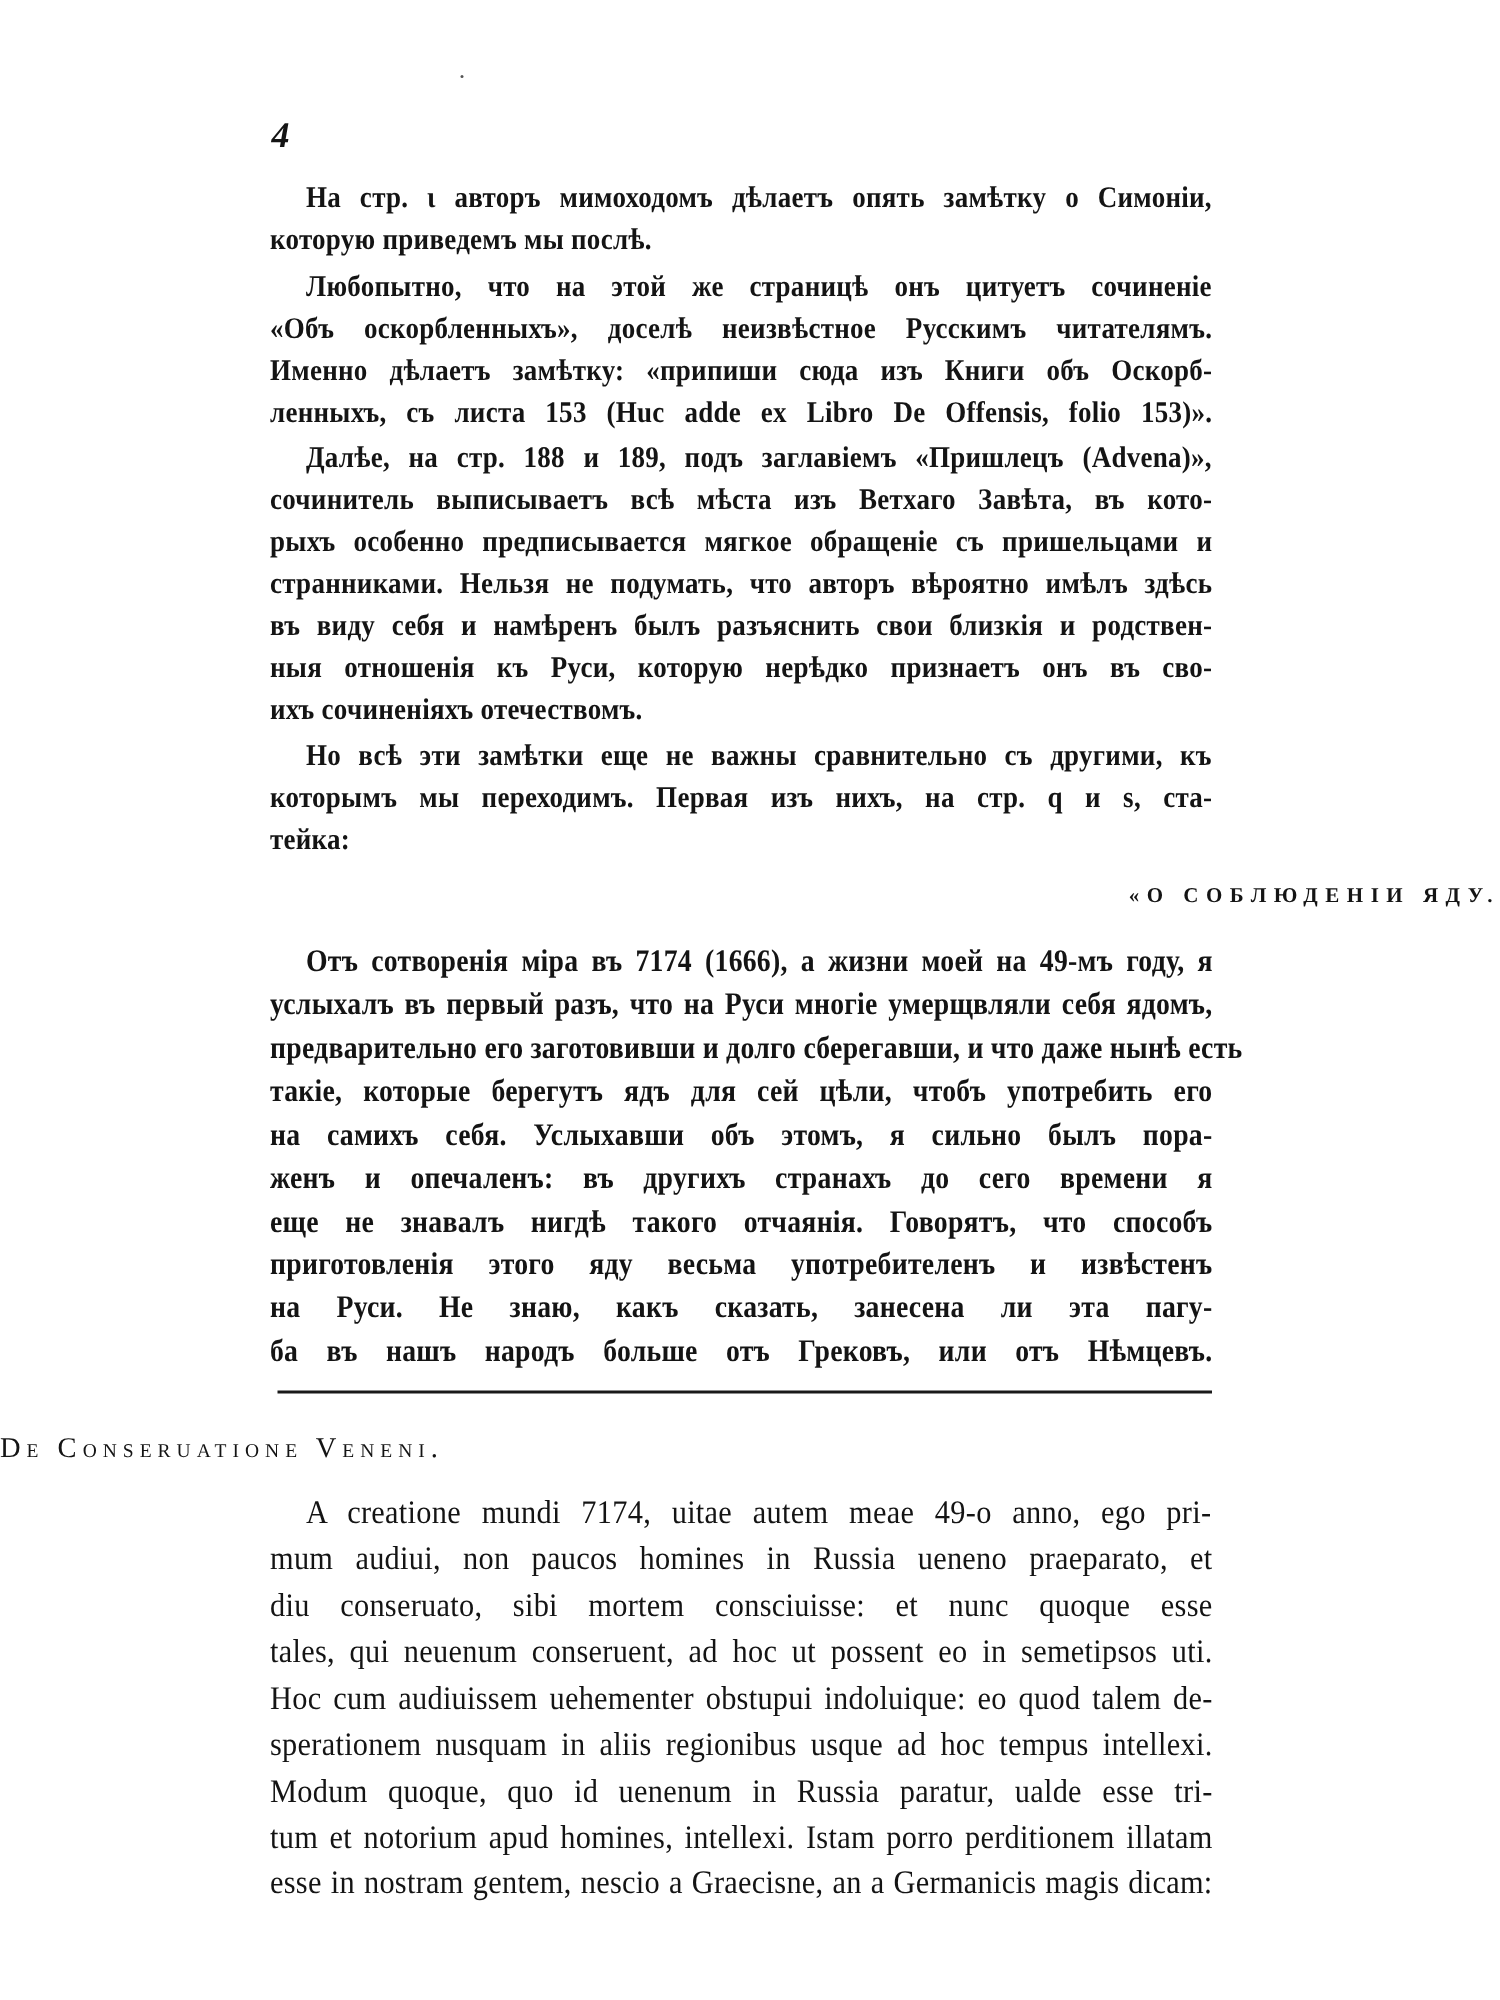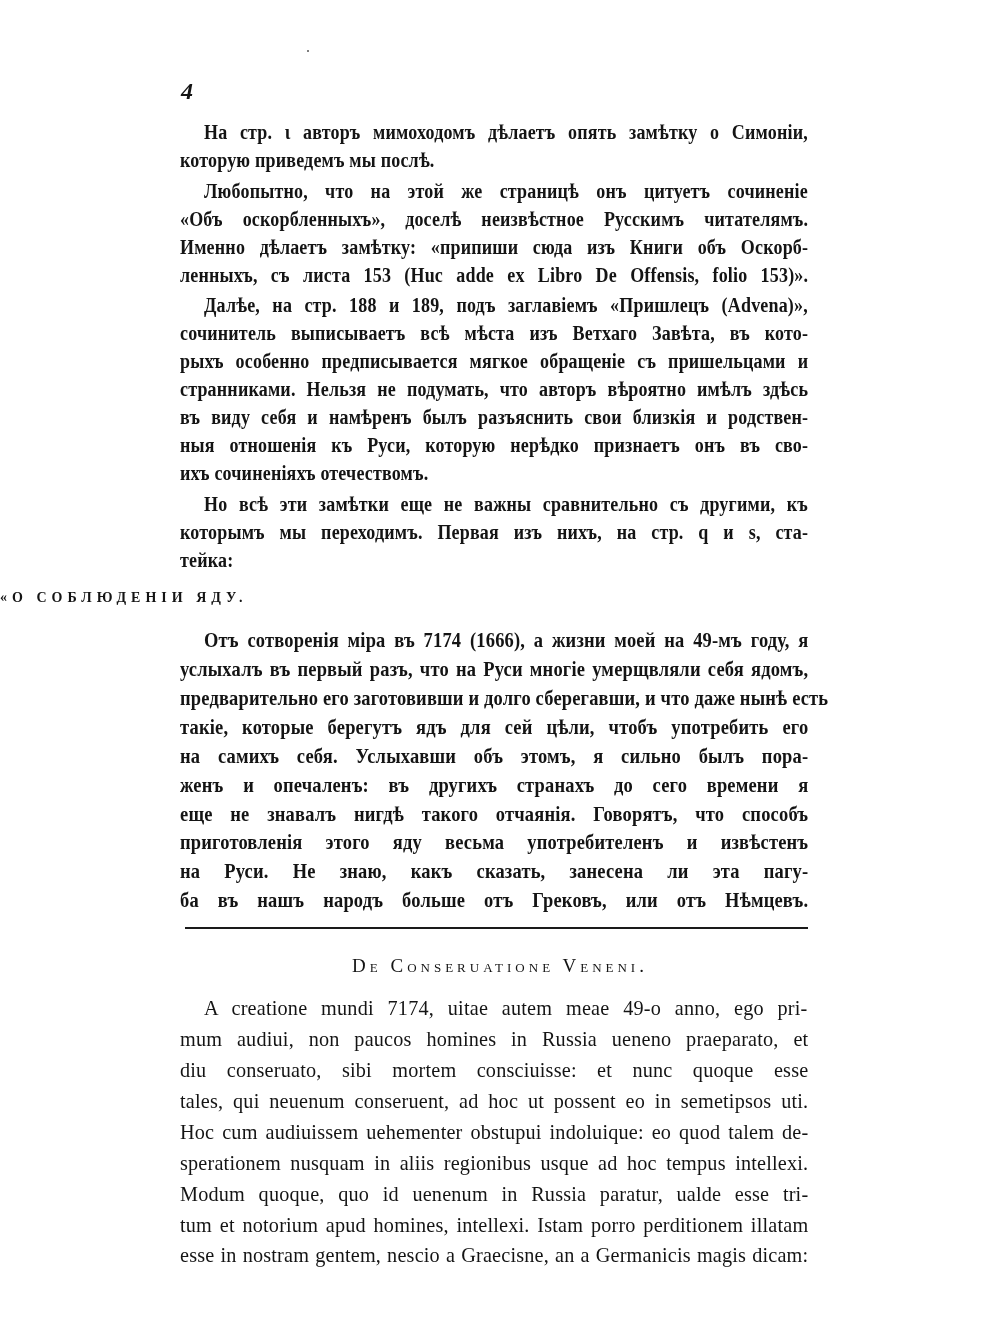--- a/index.html
+++ b/index.html
@@ -11,23 +11,23 @@
   .line { position:absolute; left:180px; width:628px; white-space:nowrap; font-size:20.5px;
           line-height:24px; letter-spacing:0.2px; text-align:justify; text-align-last:justify; }
   .line.indent { left:204px; width:604px; }
   .line.last { text-align-last:left; }
   .ru { font-size:20px; font-weight:bold; transform:scaleX(0.9); transform-origin:left center; width:698px; }
   .ru.indent { width:671px; }
   .q { font-size:21px; font-weight:bold; transform:scaleX(0.88); transform-origin:left center; width:714px; }
   .q.indent { width:687px; }
   .la { font-size:22px; transform:scaleX(0.92); transform-origin:left center; width:683px; }
   .la.indent { width:656px; }
-  .heading-ru { position:absolute; left:0; width:1000px; text-align:left; top:590px;
+  .heading-ru { position:absolute; left:0; width:1000px; text-align:right; top:590px;
                 font-size:14px; font-weight:bold; letter-spacing:5px; }
-  .heading-la { position:absolute; left:0; width:1000px; text-align:center; top:955px;
+  .heading-la { position:absolute; left:0; width:1000px; top:955px;
                 font-size:19px; letter-spacing:4px; font-variant:small-caps; }
   .rule { position:absolute; left:185px; top:927px; width:623px; height:2px; background:#1a1a1a; }
 </style>
 </head>
 <body>
 
 <div class="page">
   <div class="speck"></div>
   <div class="pnum">4</div>
 

